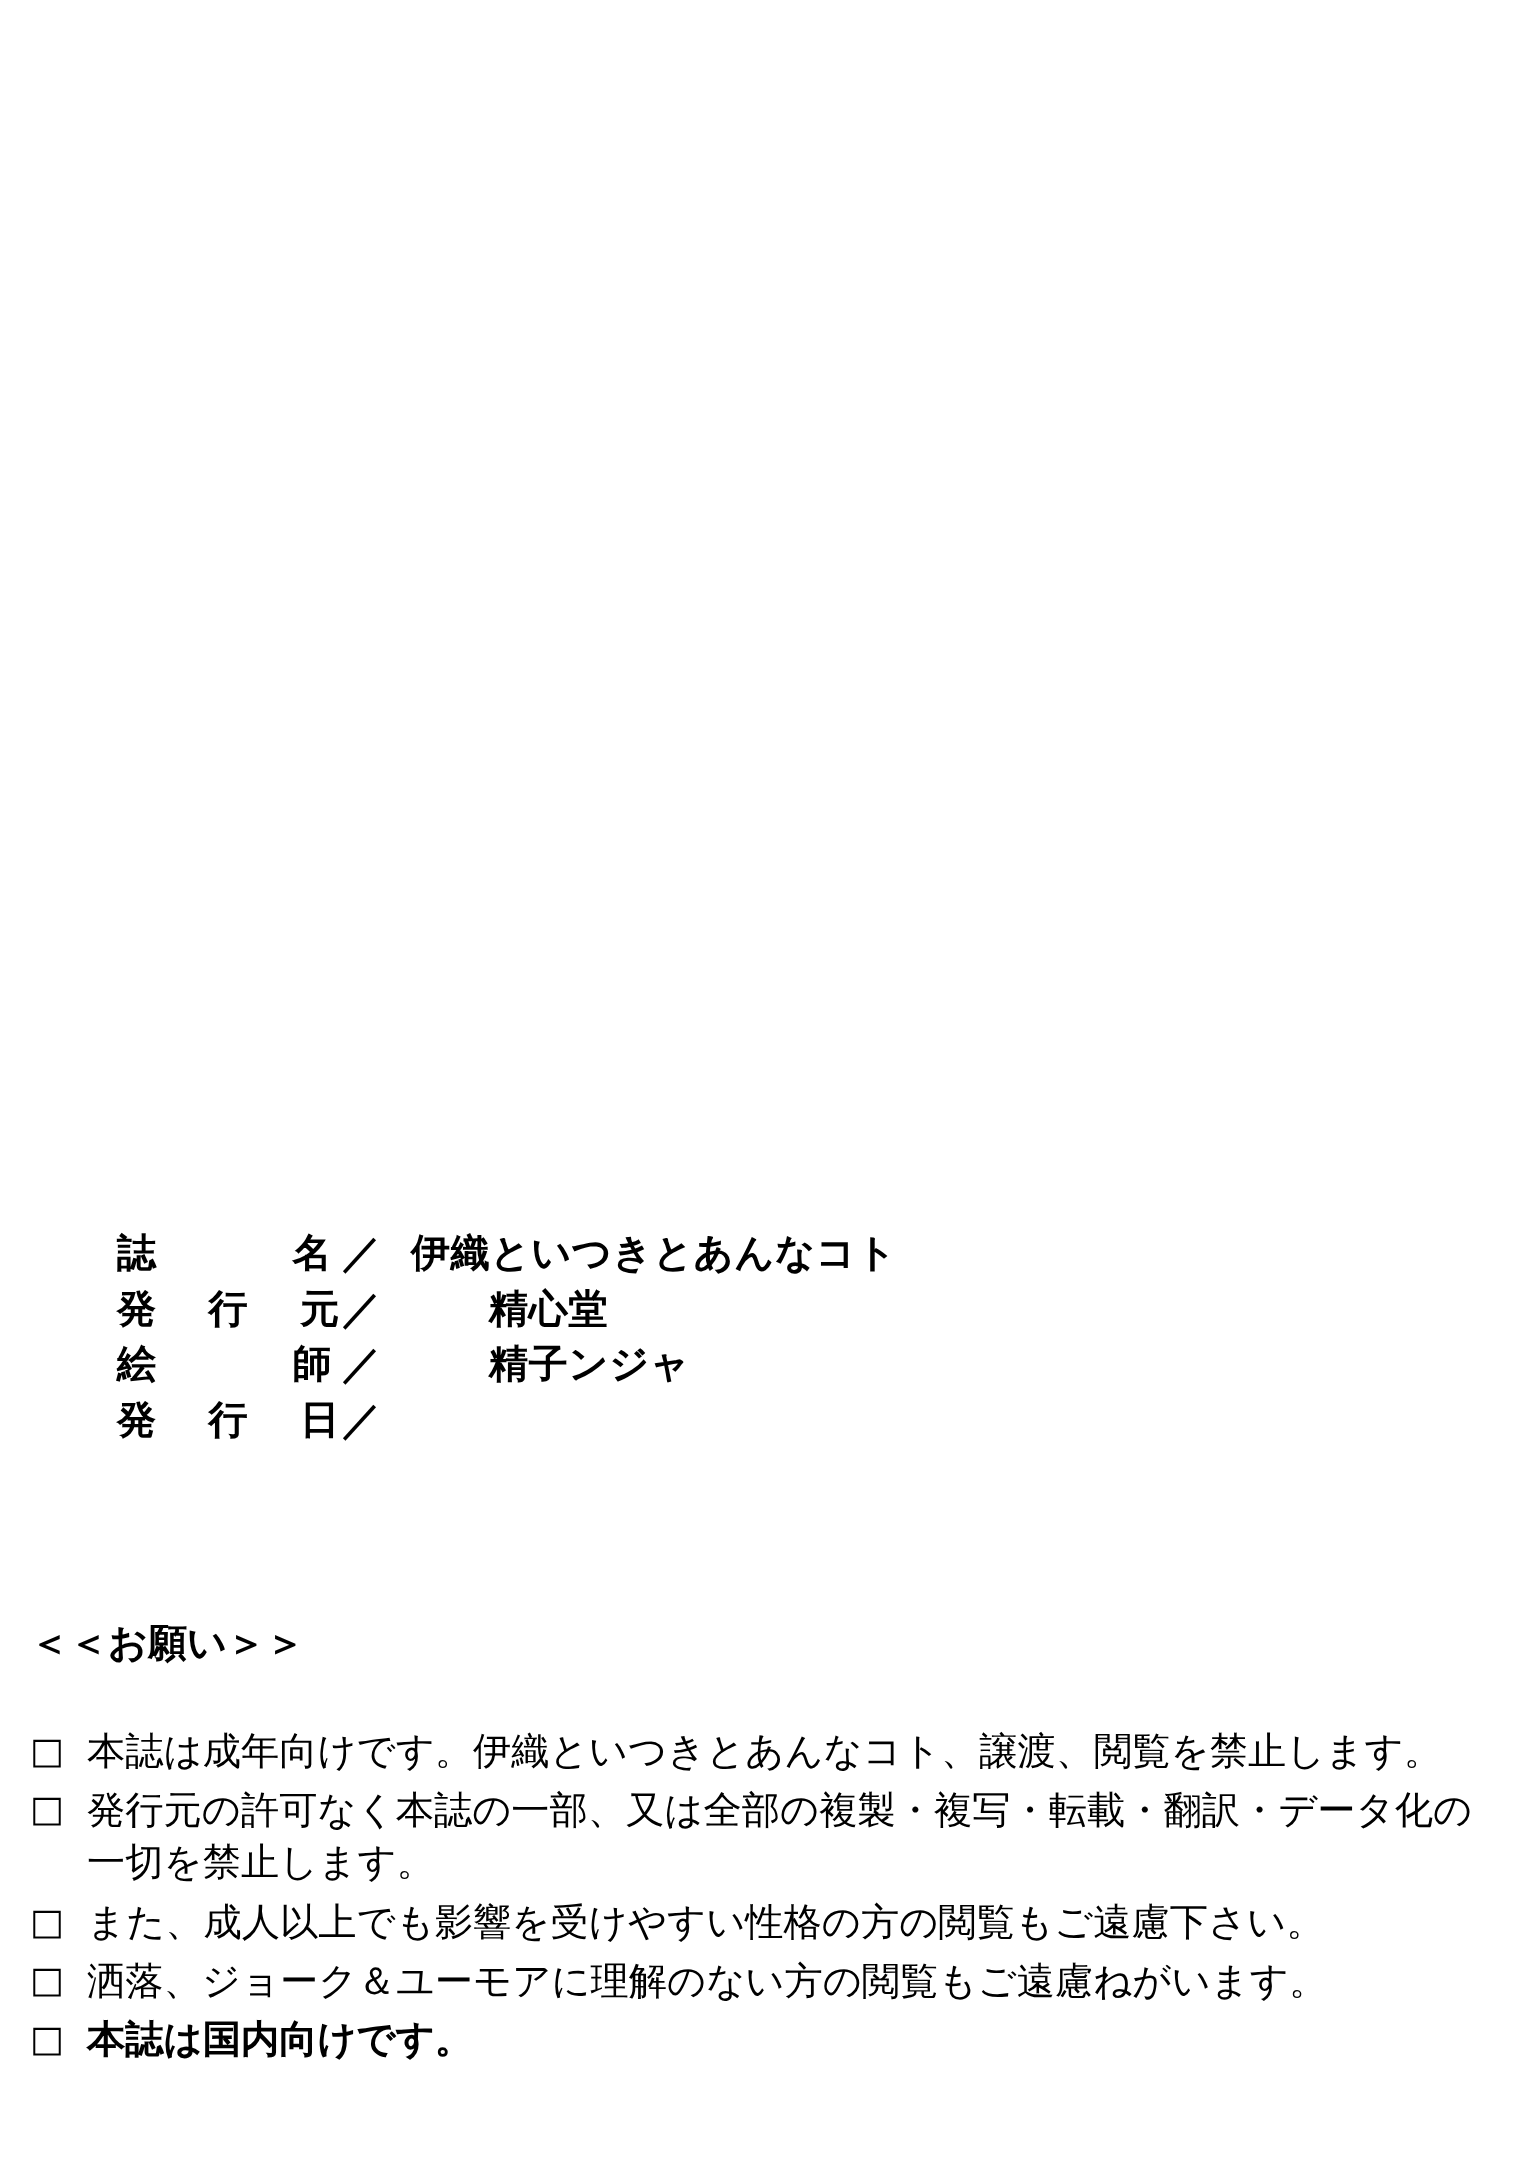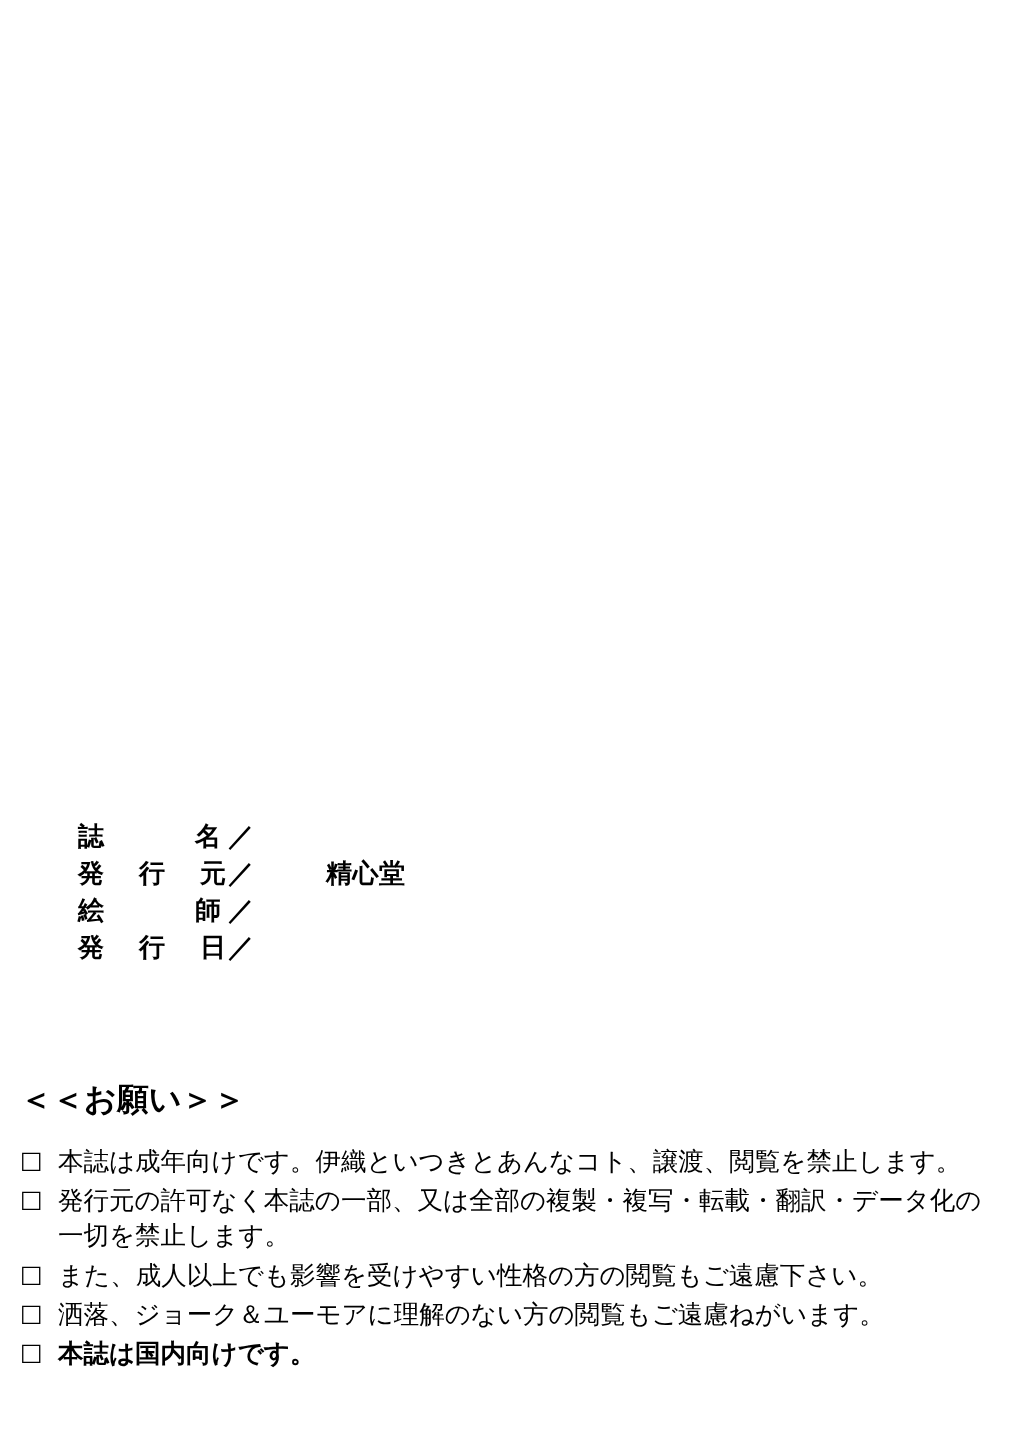--- a/index.html
+++ b/index.html
@@ -51,24 +51,24 @@
   }
 
   
   .notice {
     position: absolute;
     left: 20px;
     top: 1078px;
     width: 975px;
   }
   .notice-title {
-    font-size: 32px;
+    font-size: 26px;
     font-weight: bold;
     letter-spacing: 0px;
-    margin-bottom: 22px;
+    margin-bottom: 38px;
   }
   .notice-list {
     list-style: none;
     margin: 0;
     padding: 0;
   }
   .notice-item {
     display: flex;
     align-items: flex-start;
     font-size: 25.5px;
@@ -91,31 +91,33 @@
 </head>
 <body>
 
 <div class="page">
 
   <div class="colophon">
 
     <div class="colophon-row">
       <span class="col-label">誌　　名</span>
       <span class="col-sep">／</span>
+      <span class="col-value">伊織といつきとあんなコト</span>
     </div>
 
     <div class="colophon-row">
       <span class="col-label">発 行 元</span>
       <span class="col-sep">／</span>
       <span class="col-value indent">精心堂</span>
     </div>
 
     <div class="colophon-row">
       <span class="col-label">絵　　師</span>
       <span class="col-sep">／</span>
+      <span class="col-value indent">精子ンジャ</span>
     </div>
 
     <div class="colophon-row">
       <span class="col-label">発 行 日</span>
       <span class="col-sep">／</span>
     </div>
 
   </div>
 
   <div class="notice">

